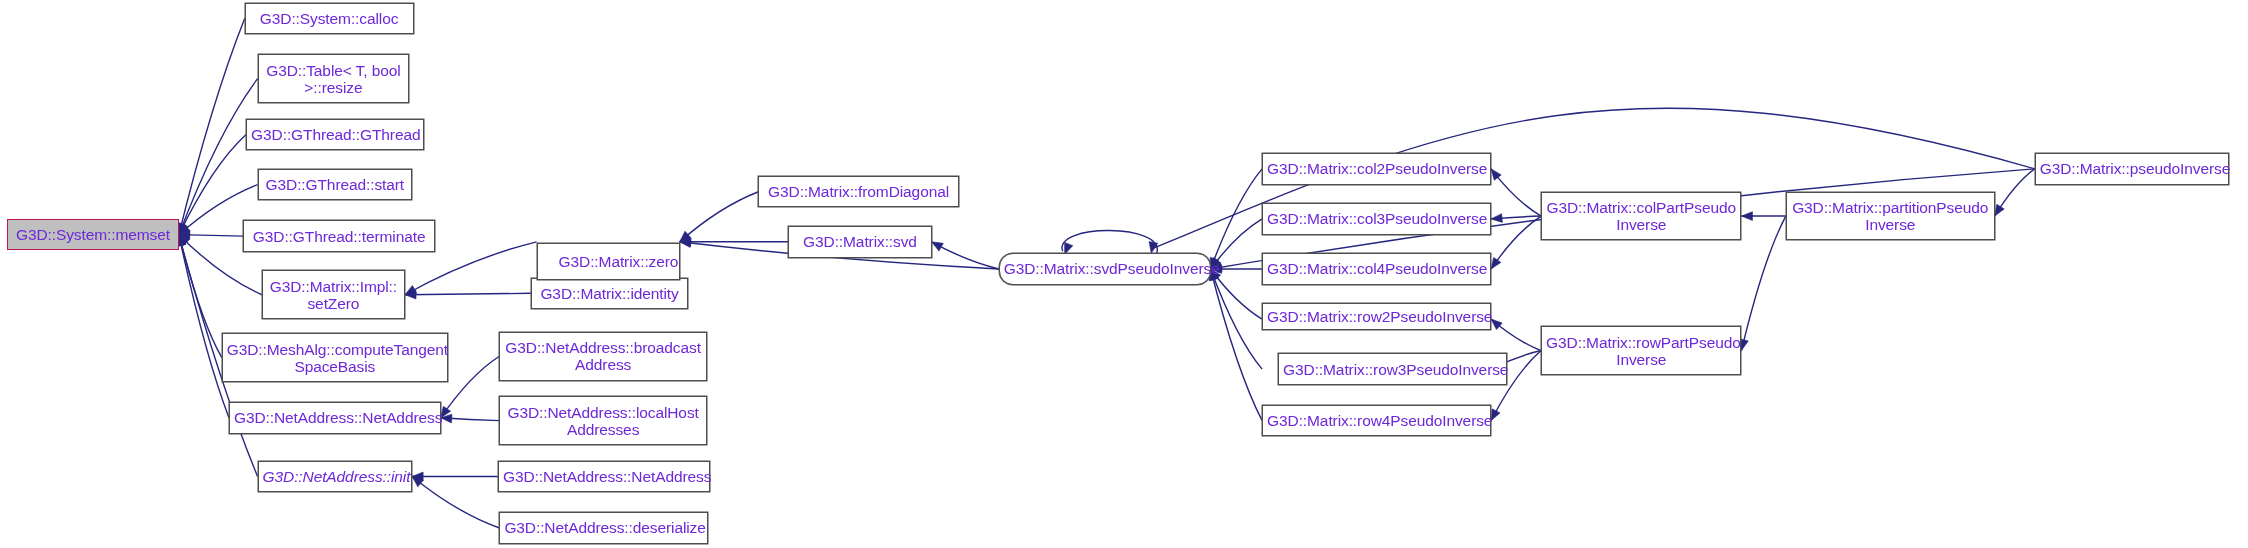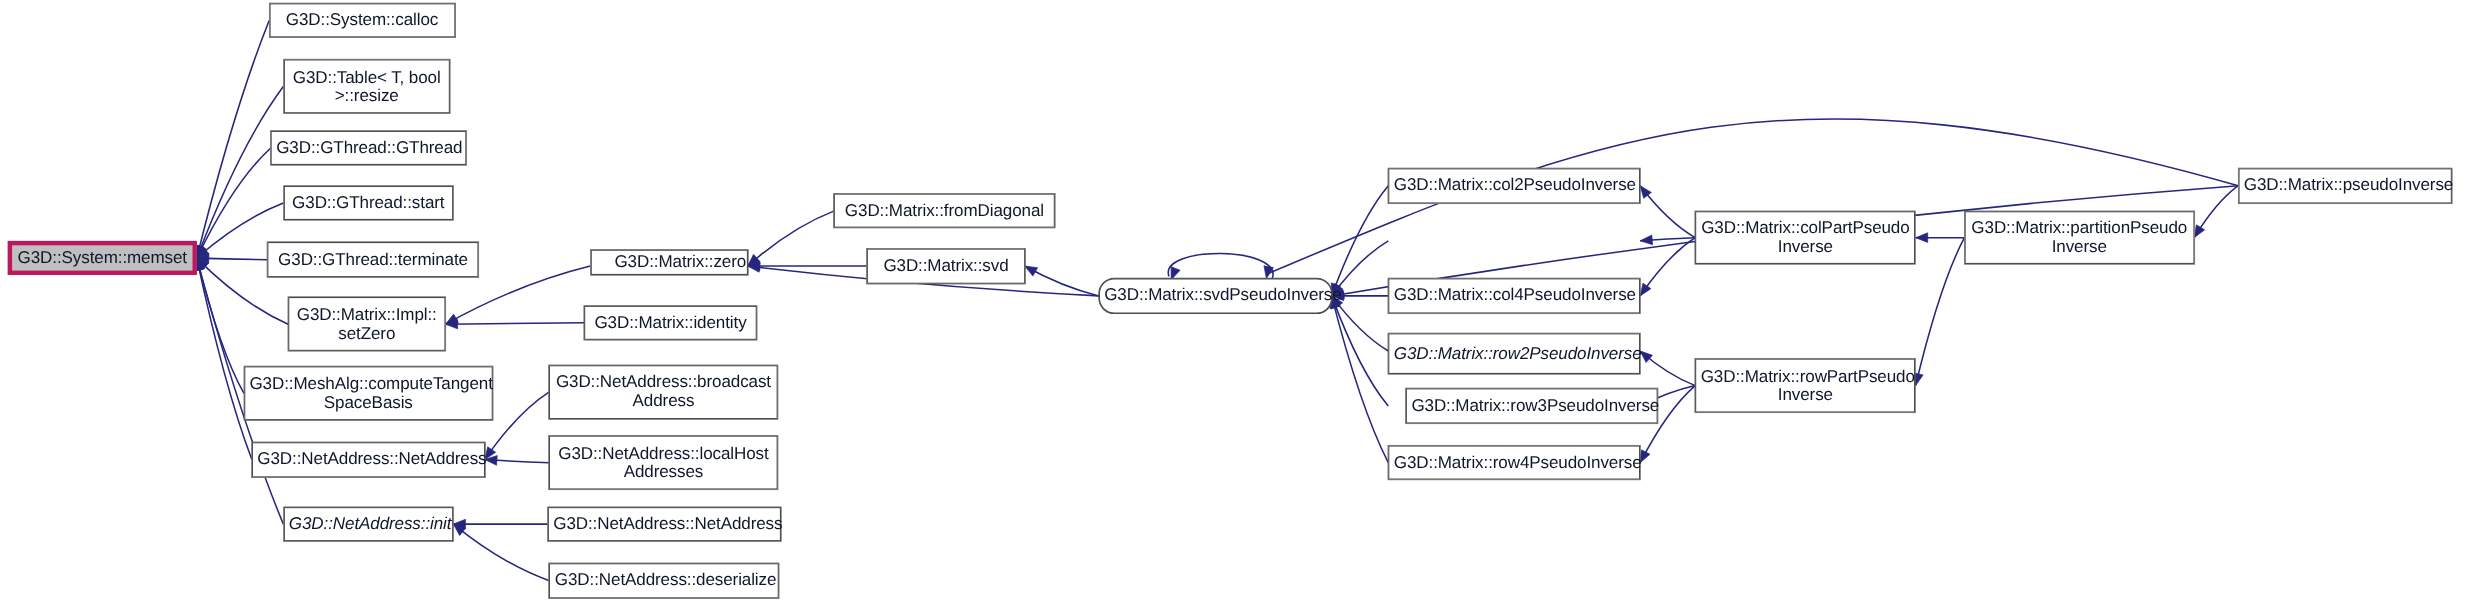--- a/index.html
+++ b/index.html
@@ -22,34 +22,34 @@
     top: 0;
     width: 2248px;
     height: 548px;
     pointer-events: none;
   }
   .node {
     position: absolute;
     box-sizing: border-box;
     border: 1px solid #1a1a1a;
     background: #ffffff;
-    color: #0f172a;
+    color: #6d28d9;
     font-size: 15.5px;
     line-height: 17px;
     display: flex;
     align-items: center;
     justify-content: center;
     text-align: center;
     white-space: pre-line;
     letter-spacing: -0.1px;
     z-index: 2;
   }
   .node.root {
     background: #bfbfbf;
-    border: 4px solid #be185d;
+    border: 1px solid #be185d;
     font-weight: normal;
   }
   .node.thick {
     border: 1px solid #4d4d4d;
     box-shadow: 0 0 0 0.5px #4d4d4d;
   }
   .node-label {
     display: block;
     width: 100%;
     padding: 0 4px;
@@ -149,27 +149,28 @@
 SpaceBasis</span></div>
     <div class="node thick" style="left: 228.95px; top: 402.057px; width: 211.778px; height: 31.4778px;"><span class="node-label">G3D::NetAddress::NetAddress</span></div>
     <div class="node thick" style="left: 257.568px; top: 460.721px; width: 154.541px; height: 31.4778px; font-style: italic;"><span class="node-label">G3D::NetAddress::init</span></div>
     <div class="node thick" style="left: 530.877px; top: 277.577px; width: 157.403px; height: 31.4778px;"><span class="node-label">G3D::Matrix::identity</span></div>
     <div class="node thick" style="left: 499.397px; top: 331.948px; width: 207.486px; height: 48.6475px;"><span class="node-label">G3D::NetAddress::broadcast
 Address</span></div>
     <div class="node thick" style="left: 499.397px; top: 396.334px; width: 207.486px; height: 48.6475px;"><span class="node-label">G3D::NetAddress::localHost
 Addresses</span></div>
     <div class="node thick" style="left: 497.966px; top: 460.721px; width: 211.778px; height: 31.4778px;"><span class="node-label">G3D::NetAddress::NetAddress</span></div>
     <div class="node thick" style="left: 499.397px; top: 512.23px; width: 208.917px; height: 31.4778px;"><span class="node-label">G3D::NetAddress::deserialize</span></div>
-    <div class="node thick" style="left: 536.601px; top: 227px; width: 143.094px; height: 23px; padding-left: 17px;"><span class="node-label">G3D::Matrix::zero</span></div>
+    <div class="node thick" style="left: 536.601px; top: 243px; width: 143.094px; height: 37px; padding-left: 17px;"><span class="node-label">G3D::Matrix::zero</span></div>
     <div class="node thick" style="left: 758.396px; top: 175.99px; width: 200.331px; height: 31.4778px;"><span class="node-label">G3D::Matrix::fromDiagonal</span></div>
     <div class="node thick" style="left: 788.446px; top: 226.068px; width: 143.094px; height: 31.4778px;"><span class="node-label">G3D::Matrix::svd</span></div>
     <div class="node thick" style="left: 998.793px; top: 253.253px; width: 211.778px; height: 31.4778px; border-radius: 14px;"><span class="node-label">G3D::Matrix::svdPseudoInverse</span></div>
     <div class="node thick" style="left: 1262.09px; top: 153.097px; width: 228.95px; height: 31.4778px;"><span class="node-label">G3D::Matrix::col2PseudoInverse</span></div>
+    <div class="node thick" style="left: 1262.09px; top: 203.175px; width: 228.95px; height: 31.4778px;"><span class="node-label">G3D::Matrix::col3PseudoInverse</span></div>
     <div class="node thick" style="left: 1262.09px; top: 253.253px; width: 228.95px; height: 31.4778px;"><span class="node-label">G3D::Matrix::col4PseudoInverse</span></div>
-    <div class="node thick" style="left: 1262.09px; top: 303.332px; width: 228.95px; height: 37px; font-style: italic;"><span class="node-label">G3D::Matrix::row2PseudoInverse</span></div>
+    <div class="node thick" style="left: 1262.09px; top: 303.332px; width: 228.95px; height: 27px;"><span class="node-label">G3D::Matrix::row2PseudoInverse</span></div>
     <div class="node thick" style="left: 1262.09px; top: 353.41px; width: 228.95px; height: 31.4778px; margin-left: 16px;"><span class="node-label">G3D::Matrix::row3PseudoInverse</span></div>
     <div class="node thick" style="left: 1262.09px; top: 404.919px; width: 228.95px; height: 31.4778px;"><span class="node-label">G3D::Matrix::row4PseudoInverse</span></div>
     <div class="node thick" style="left: 1541.12px; top: 191.728px; width: 200.331px; height: 48.6475px;"><span class="node-label">G3D::Matrix::colPartPseudo
 Inverse</span></div>
     <div class="node thick" style="left: 1541.12px; top: 326.225px; width: 200.331px; height: 48.6475px;"><span class="node-label">G3D::Matrix::rowPartPseudo
 Inverse</span></div>
     <div class="node thick" style="left: 1785.81px; top: 191.728px; width: 208.917px; height: 48.6475px;"><span class="node-label">G3D::Matrix::partitionPseudo
 Inverse</span></div>
     <div class="node thick" style="left: 2034.79px; top: 153.097px; width: 194.607px; height: 31.4778px;"><span class="node-label">G3D::Matrix::pseudoInverse</span></div>
   </div>

